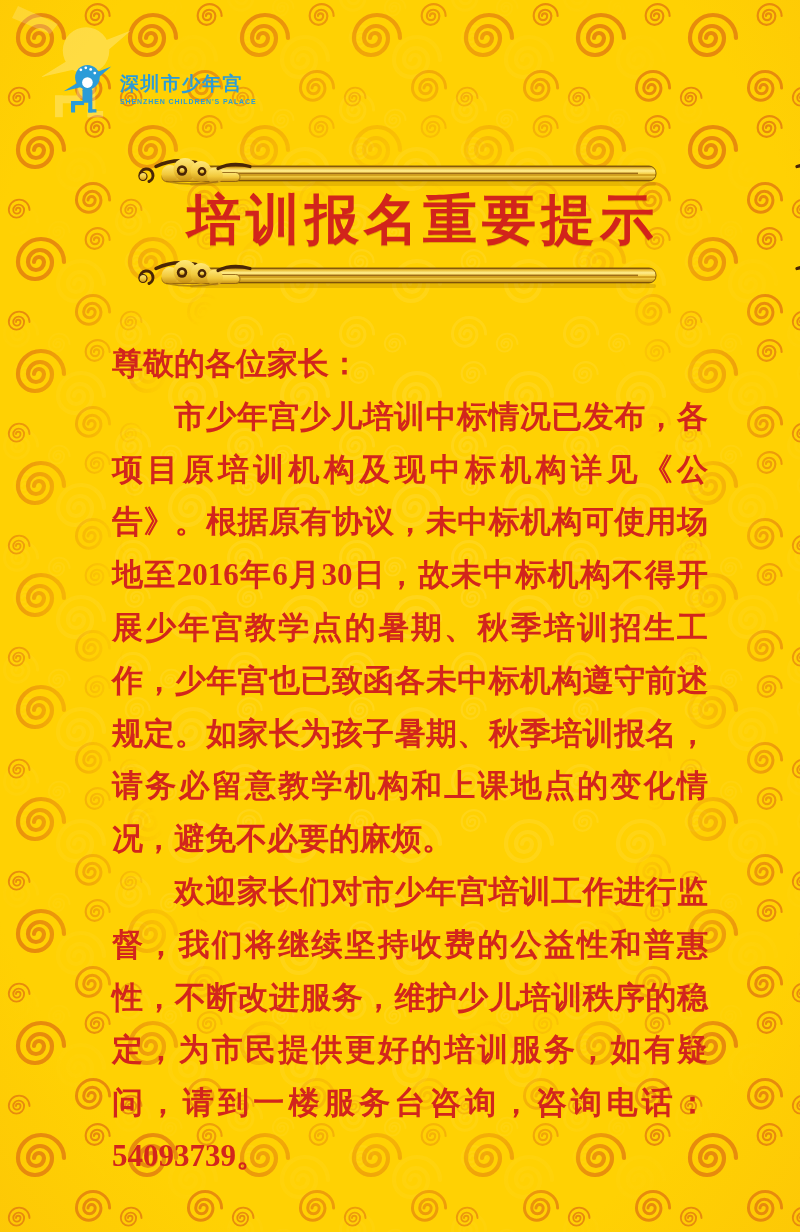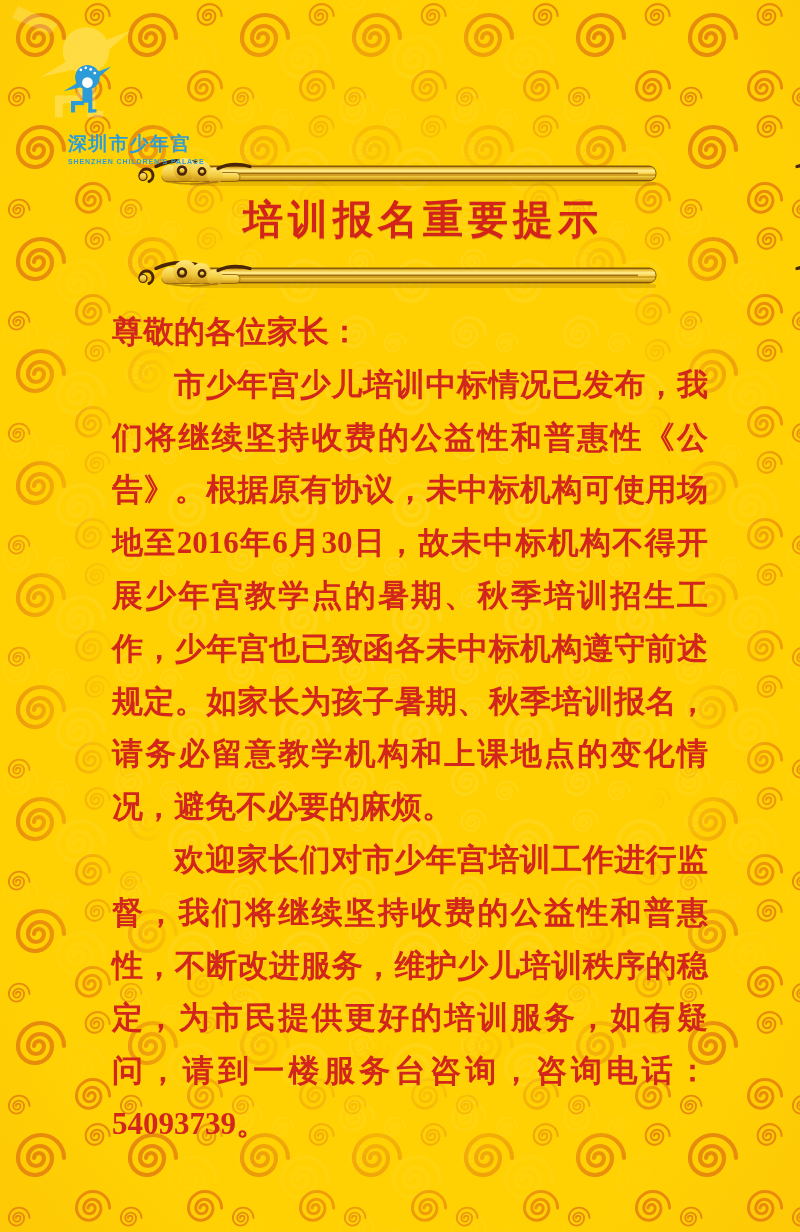--- a/index.html
+++ b/index.html
@@ -5,43 +5,42 @@
   html,body{margin:0;padding:0;}
   body{
     width:800px;height:1232px;position:relative;overflow:hidden;
     background:radial-gradient(115% 115% at 50% 46%, #ffd103 0%, #ffd103 50%, #fcc307 72%, #f5ad0e 88%, #ef9a12 100%);
     font-family:"Liberation Serif","DejaVu Serif",serif;
   }
   .bg-svg{position:absolute;left:0;top:0;width:800px;height:1232px;display:block;}
   .logo{
     position:absolute;left:62px;top:58px;display:flex;align-items:flex-start;
     font-family:"Liberation Sans","DejaVu Sans",sans-serif;
-    flex-direction:column;
   }
   .logo-icon-wrap{width:52px;height:60px;position:relative;}
   .logo-texts{margin-left:6px;padding-top:16px;}
   .logo-cn{
     color:#2b9cd8;font-size:19px;font-weight:bold;letter-spacing:1.5px;line-height:1.1;
   }
   .logo-en{
     color:#2b9cd8;font-size:7px;font-weight:bold;letter-spacing:0.9px;margin-top:3px;
   }
   .banner-title{
     position:absolute;left:130px;top:189px;width:586px;height:66px;
-    text-align:center;color:#d2241b;font-size:40px;font-weight:bold;
+    text-align:center;color:#d2241b;font-size:54px;font-weight:bold;
     letter-spacing:5px;line-height:62px;white-space:nowrap;
     text-shadow:0 1px 0 rgba(140,40,0,0.25);
   }
   .notice{
     position:absolute;left:112px;top:306px;width:596px;
     color:#d2251c;font-size:31px;font-weight:bold;line-height:52.8px;
     text-align:justify;text-justify:inter-ideograph;
   }
   .notice p{margin:0;text-indent:2em;}
-  .notice .salutation{text-indent:0;}
+  .notice .salutation{text-indent:0;margin-top:32px;}
 </style>
 </head>
 <body>
 
 <svg class="bg-svg" viewBox="0 0 800 1232" xmlns="http://www.w3.org/2000/svg" aria-hidden="true">
   <defs>
     <path id="spiral" d="M0 0 a5 5 0 0 1 10 0 a8 8 0 0 1 -16 0 a12 12 0 0 1 24 0 a17 17 0 0 1 -34 0 a23 23 0 0 1 46 0" fill="none"></path>
     <pattern id="swirlsO" patternUnits="userSpaceOnUse" width="112" height="112">
       <g stroke="#E5840E" stroke-width="4.2" stroke-linecap="round" fill="none">
         <use href="#spiral" transform="translate(34,38)"></use>
@@ -159,15 +158,15 @@
   <div class="logo-texts">
     <div class="logo-cn">深圳市少年宫</div>
     <div class="logo-en">SHENZHEN CHILDREN'S PALACE</div>
   </div>
 </div>
 
 <div class="banner-title">培训报名重要提示</div>
 
 <div class="notice">
   <p class="salutation">尊敬的各位家长：</p>
-  <p>市少年宫少儿培训中标情况已发布，我们将继续坚持收费的公益性和普惠性《公告》。根据原有协议，未中标机构可使用场地至2016年6月30日，故未中标机构不得开展少年宫教学点的暑期、秋季培训招生工作，少年宫也已致函各未中标机构遵守前述规定。如家长为孩子暑期、秋季培训报名，请务必留意教学机构和上课地点的变化情况，避免不必要的麻烦。</p>
+  <p>市少年宫少儿培训中标情况已发布，各项目原培训机构及现中标机构详见《公告》。根据原有协议，未中标机构可使用场地至2016年6月30日，故未中标机构不得开展少年宫教学点的暑期、秋季培训招生工作，少年宫也已致函各未中标机构遵守前述规定。如家长为孩子暑期、秋季培训报名，请务必留意教学机构和上课地点的变化情况，避免不必要的麻烦。</p>
   <p>欢迎家长们对市少年宫培训工作进行监督，我们将继续坚持收费的公益性和普惠性，不断改进服务，维护少儿培训秩序的稳定，为市民提供更好的培训服务，如有疑问，请到一楼服务台咨询，咨询电话：54093739。</p>
 </div>
 
 </body></html>

